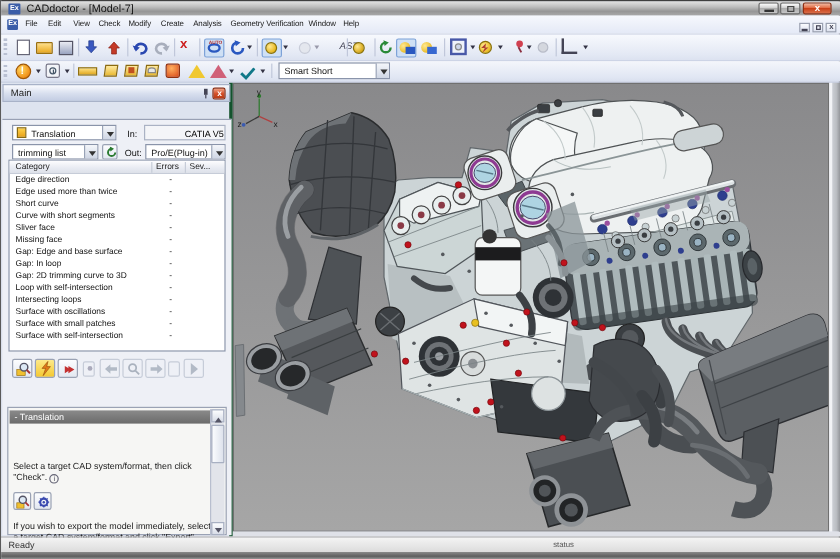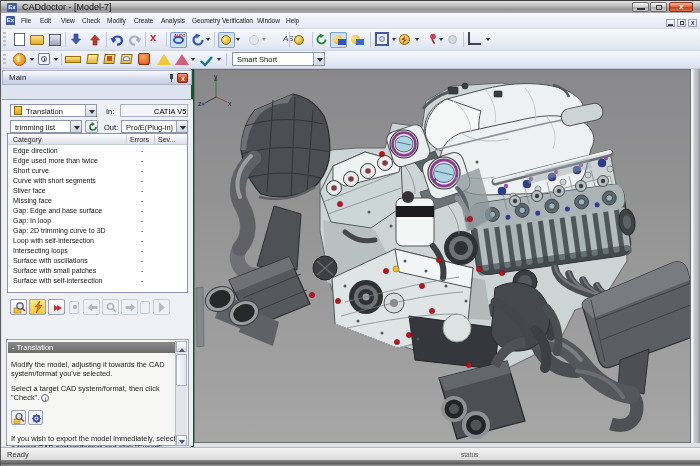--- a/index.html
+++ b/index.html
@@ -347,21 +347,20 @@
     <div class="btnflat" style="left:152px;top:230px;width:17px;height:16px;border:1px solid #c6ccd8;border-radius:2px;">
         <svg style="position:absolute;left:4px;top:2px;" width="9" height="11">
           <path d="M1,0.5 L7,5.5 L1,10.5 Z" fill="#b2bac6"></path>
         </svg>
       </div>
 
     <div id="navcontent">
       <div id="navtrans">
           <span style="position:absolute;left:4px;top:1px;text-align:center;">- Translation</span>
         </div>
-      <div class="navtext" style="top:20px;">Modify the model, adjusting it towards the CAD system/format you've selected.</div>
       <div class="navtext" style="top:44px;">Select a target CAD system/format, then click "Check". <span style="display:inline-block;width:8px;height:8px;border:1px solid #667;border-radius:50%;font-size:6px;line-height:8px;text-align:center;color:#445;vertical-align:-1px;">i</span></div>
       <div class="btn3d" style="left:4px;top:70px;width:15px;height:15px;">
           <svg style="position:absolute;left:1px;top:1px;" width="12" height="12">
             <rect x="1" y="7" width="6" height="4.5" fill="#f0c030" stroke="#a07818" stroke-width="0.6"></rect>
             <circle cx="6" cy="4.5" r="3" fill="#dce8f4" stroke="#556" stroke-width="1.2"></circle>
             <path d="M8.2,6.7 L11,9.5" stroke="#a33" stroke-width="1.5"></path>
           </svg>
         </div>
       <div class="btn3d" style="left:21px;top:70px;width:15px;height:15px;">
           <svg style="position:absolute;left:2px;top:2px;" width="11" height="11">

